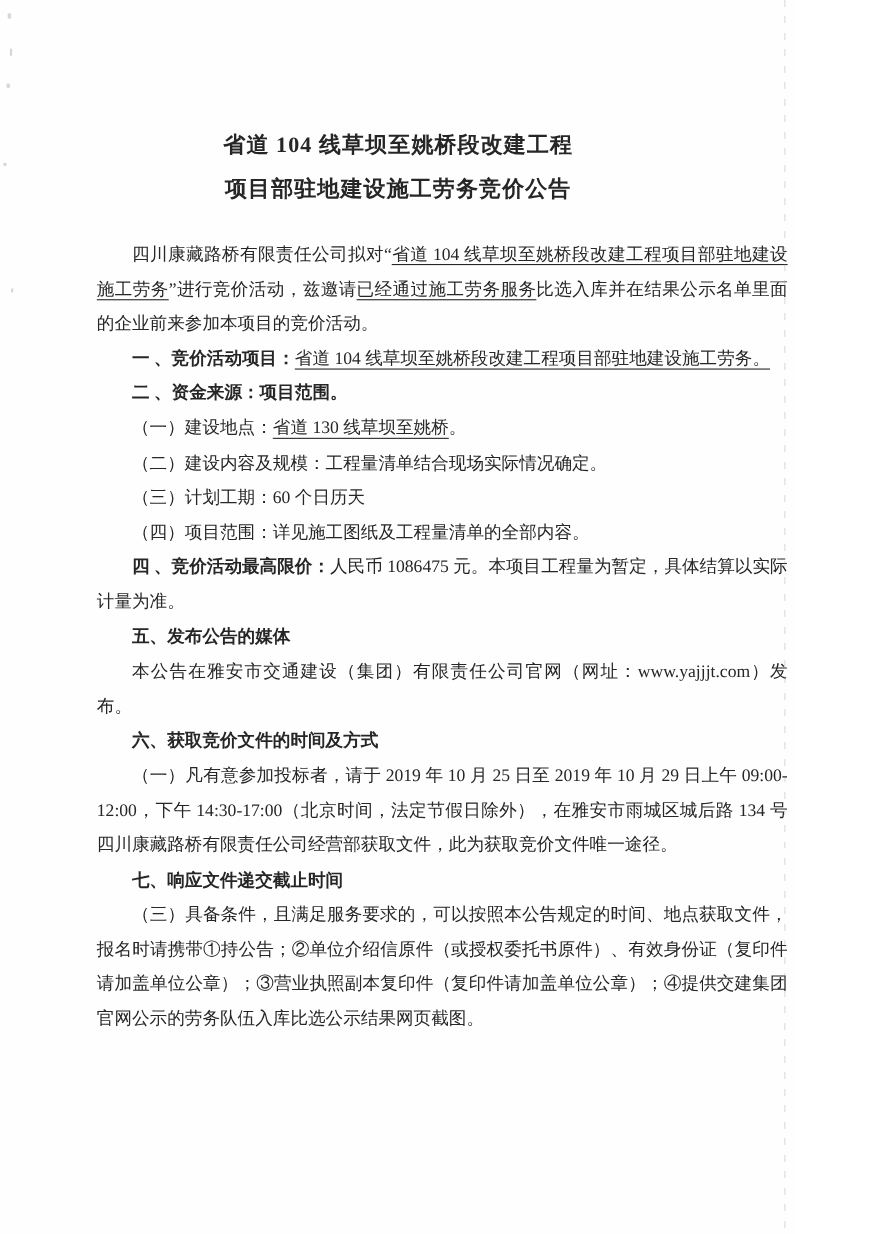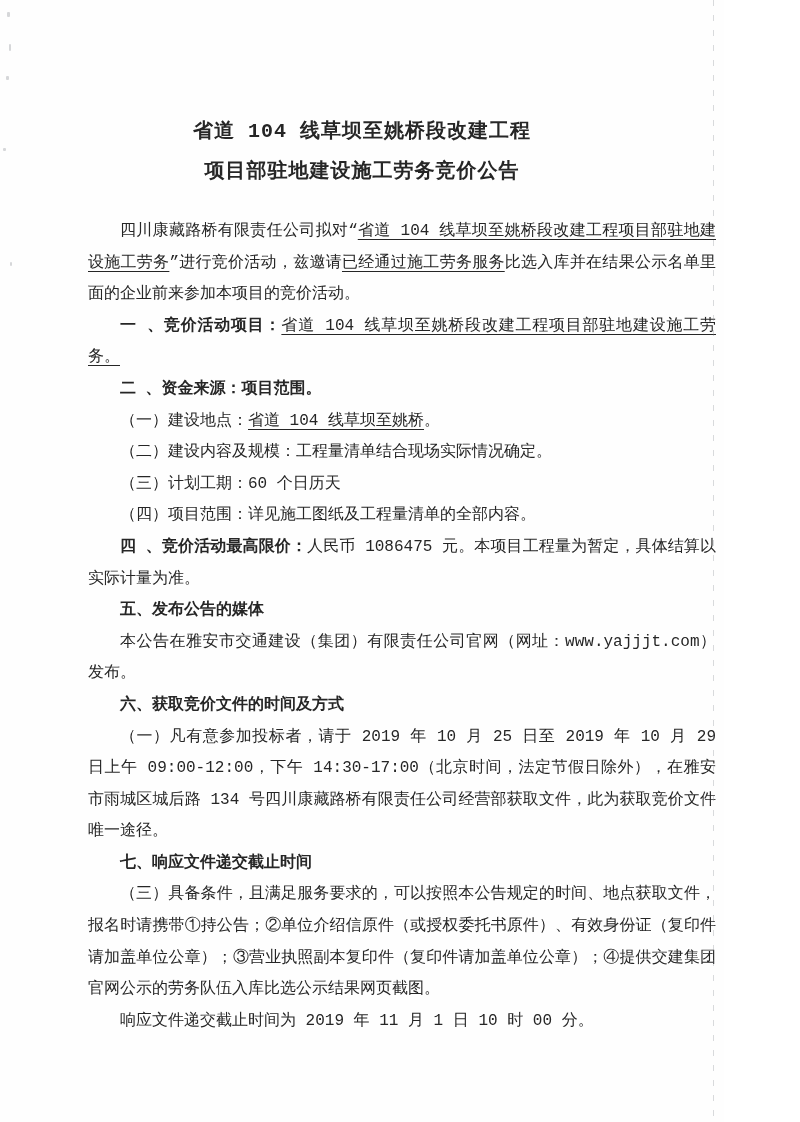--- a/index.html
+++ b/index.html
@@ -6,21 +6,21 @@
     margin: 0;
     padding: 0;
     background: #ffffff;
   }
   .page {
     position: relative;
     width: 724px;
     height: 1122px;
     background: #fefefe;
     overflow: hidden;
-    font-family: Liberation Mono, monospace;
+    font-family: Liberation Serif, serif;
     color: #262626;
   }
   .doc-title {
     margin: 112px 60px 0 60px;
     text-align: center;
     font-size: 20px;
     font-weight: bold;
     line-height: 40px;
     letter-spacing: 1px;
   }
@@ -74,32 +74,31 @@
 
   <div class="doc-title">
     <div>省道 104 线草坝至姚桥段改建工程</div>
     <div>项目部驻地建设施工劳务竞价公告</div>
   </div>
 
   <div class="doc-body">
       <p class="line paragraph"><span class="seg">四川康藏路桥有限责任公司拟对“</span><span class="seg u">省道 104 线草坝至姚桥段改建工程项目部驻地建设施工劳务</span><span class="seg">”进行竞价活动，兹邀请</span><span class="seg u">已经通过施工劳务服务</span><span class="seg">比选入库并在结果公示名单里面的企业前来参加本项目的竞价活动。</span></p>
       <p class="line heading"><span class="seg b">一 、竞价活动项目：</span><span class="seg u">省道 104 线草坝至姚桥段改建工程项目部驻地建设施工劳务。</span></p>
       <p class="line heading"><span class="seg b">二 、资金来源：项目范围。</span></p>
-      <p class="line paragraph"><span class="seg">（一）建设地点：</span><span class="seg u">省道 104 线草坝至姚桥</span><span class="seg">。</span></p>
+      <p class="line paragraph"><span class="seg">（一）建设地点：</span><span class="seg u">省道 130 线草坝至姚桥</span><span class="seg">。</span></p>
       <p class="line paragraph"><span class="seg">（二）建设内容及规模：工程量清单结合现场实际情况确定。</span></p>
       <p class="line paragraph"><span class="seg">（三）计划工期：60 个日历天</span></p>
       <p class="line paragraph"><span class="seg">（四）项目范围：详见施工图纸及工程量清单的全部内容。</span></p>
       <p class="line paragraph"><span class="seg b">四 、竞价活动最高限价：</span><span class="seg">人民币 1086475 元。本项目工程量为暂定，具体结算以实际计量为准。</span></p>
       <p class="line heading"><span class="seg b">五、发布公告的媒体</span></p>
       <p class="line paragraph"><span class="seg">本公告在雅安市交通建设（集团）有限责任公司官网（网址：www.yajjjt.com）发布。</span></p>
       <p class="line heading"><span class="seg b">六、获取竞价文件的时间及方式</span></p>
       <p class="line paragraph"><span class="seg">（一）凡有意参加投标者，请于 2019 年 10 月 25 日至 2019 年 10 月 29 日上午 09:00-12:00，下午 14:30-17:00（北京时间，法定节假日除外），在雅安市雨城区城后路 134 号四川康藏路桥有限责任公司经营部获取文件，此为获取竞价文件唯一途径。</span></p>
       <p class="line heading"><span class="seg b">七、响应文件递交截止时间</span></p>
       <p class="line paragraph"><span class="seg">（三）具备条件，且满足服务要求的，可以按照本公告规定的时间、地点获取文件，报名时请携带①持公告；②单位介绍信原件（或授权委托书原件）、有效身份证（复印件请加盖单位公章）；③营业执照副本复印件（复印件请加盖单位公章）；④提供交建集团官网公示的劳务队伍入库比选公示结果网页截图。</span></p>
-      <p class="line paragraph"><span class="seg">响应文件递交截止时间为 2019 年 11 月 1 日 10 时 00 分。</span></p>
     </div>
 
   <div class="scan-line-right"></div>
   <div class="speck s1"></div>
   <div class="speck s2"></div>
   <div class="speck s3"></div>
   <div class="speck s4"></div>
   <div class="speck s5"></div>
 
 </div>

